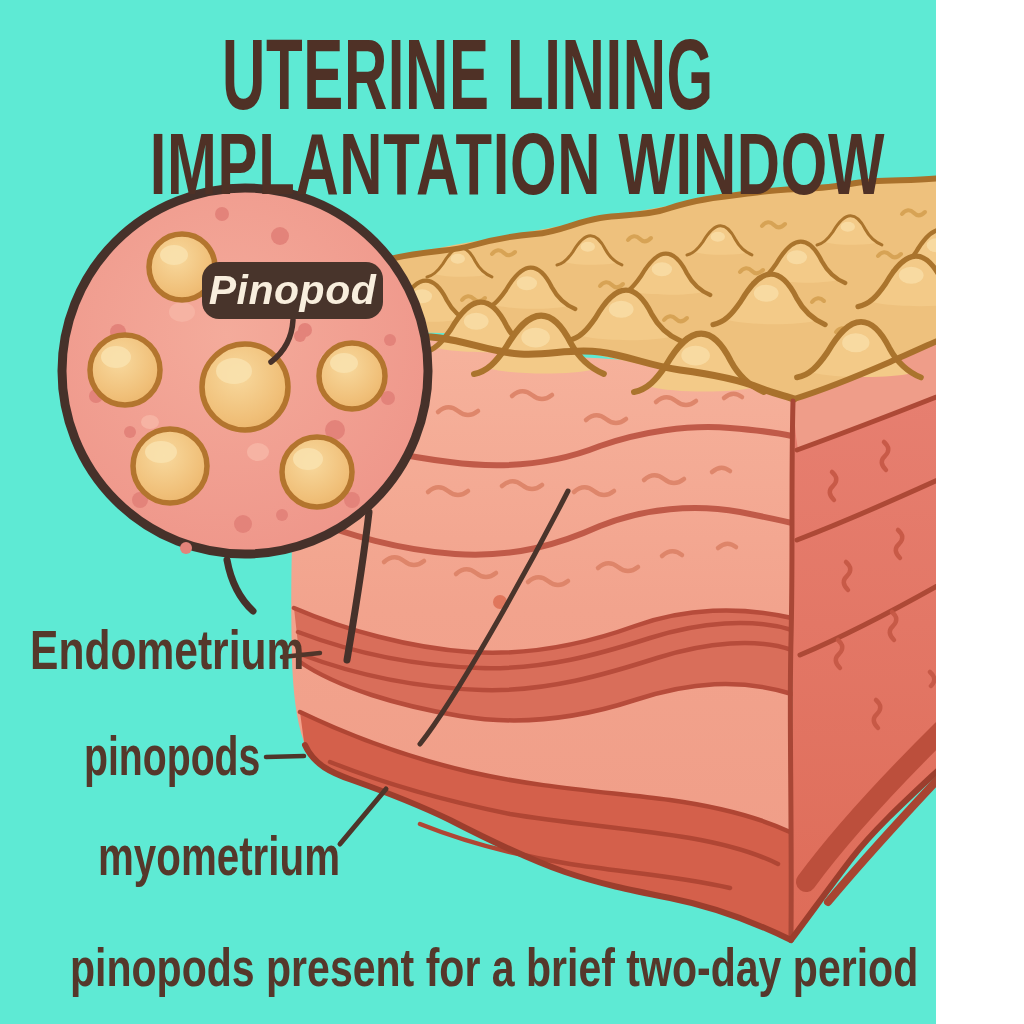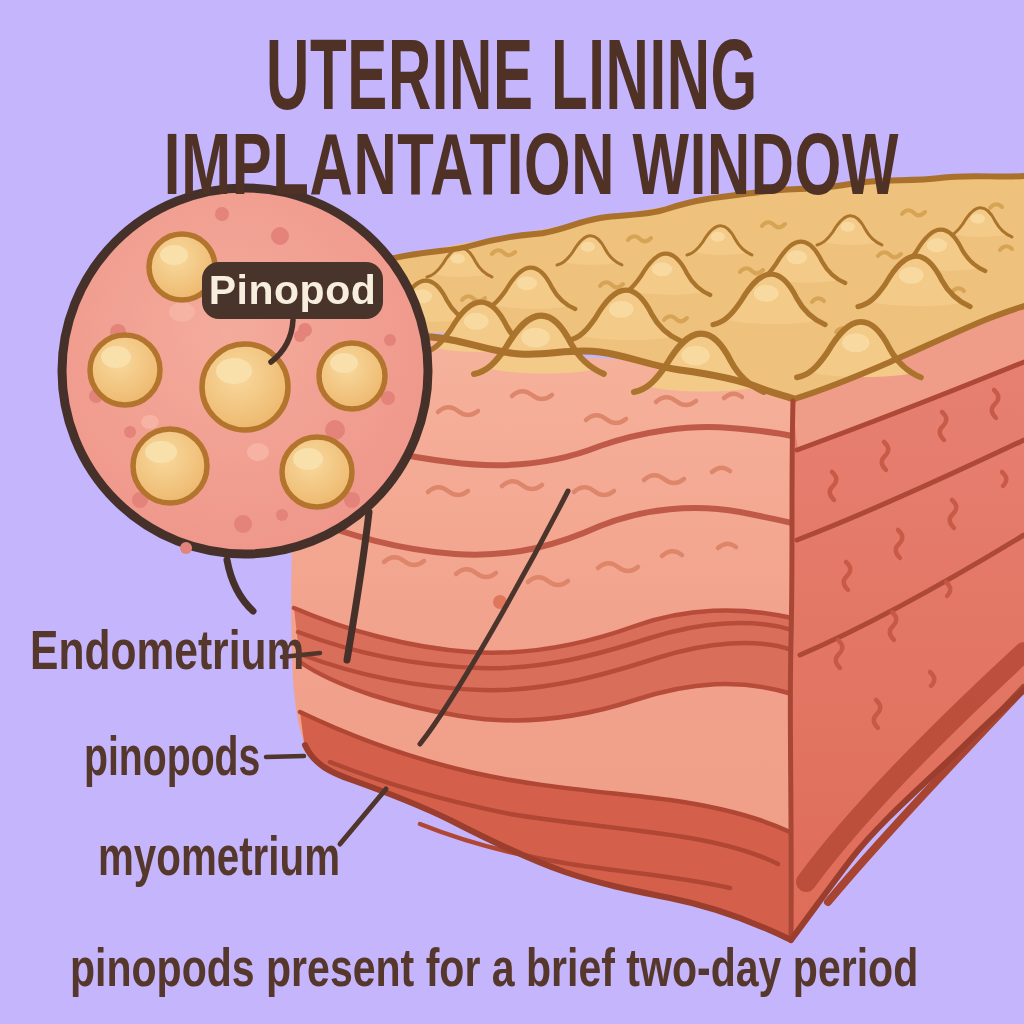--- a/index.html
+++ b/index.html
@@ -1,18 +1,18 @@
 <!DOCTYPE html>
 <html><head>
 <meta charset="utf-8">
 <style>
   html,body{margin:0;padding:0;}
   .canvas{
-    position:relative;width:1024px;height:1024px;overflow:hidden;
-    background:#c4b5fd;
+    position:relative;width:936px;height:1024px;overflow:hidden;
+    background:#5eead4;
     font-family:"Liberation Sans",sans-serif;
   }
   .canvas svg{position:absolute;left:0;top:0;}
   .txt{position:absolute;color:#55382b;font-weight:700;white-space:nowrap;}
   .title-line1{
     left:0;right:0;text-align:center;top:24px;
     font-size:100px;line-height:1;color:#4f3126;letter-spacing:1px;
     transform:scaleX(.60);transform-origin:50% 0;
   }
   .title-line2{
@@ -25,21 +25,21 @@
   .lbl-pinopods{left:84px;top:728px;transform:scaleX(.70);}
   .lbl-myometrium{left:98px;top:828px;transform:scaleX(.72);}
   .caption{
     left:70px;top:940px;font-size:54px;line-height:1;
     transform:scaleX(.76);transform-origin:0 0;
   }
   .badge{
     position:absolute;left:202px;top:262px;width:181px;height:57px;
     background:#48342b;border-radius:17px;
     display:flex;align-items:center;justify-content:center;
-    color:#f8eedd;font-weight:700;font-size:41px;letter-spacing:.5px;
+    color:#f8eedd;font-weight:700;font-size:41px;letter-spacing:.5px;font-style:italic;
   }
 </style>
 </head>
 <body>
 
 <div class="canvas">
 
   <svg width="1024" height="1024" viewBox="0 0 1024 1024">
     <defs>
       <radialGradient id="circGrad" cx="45%" cy="40%" r="70%">

